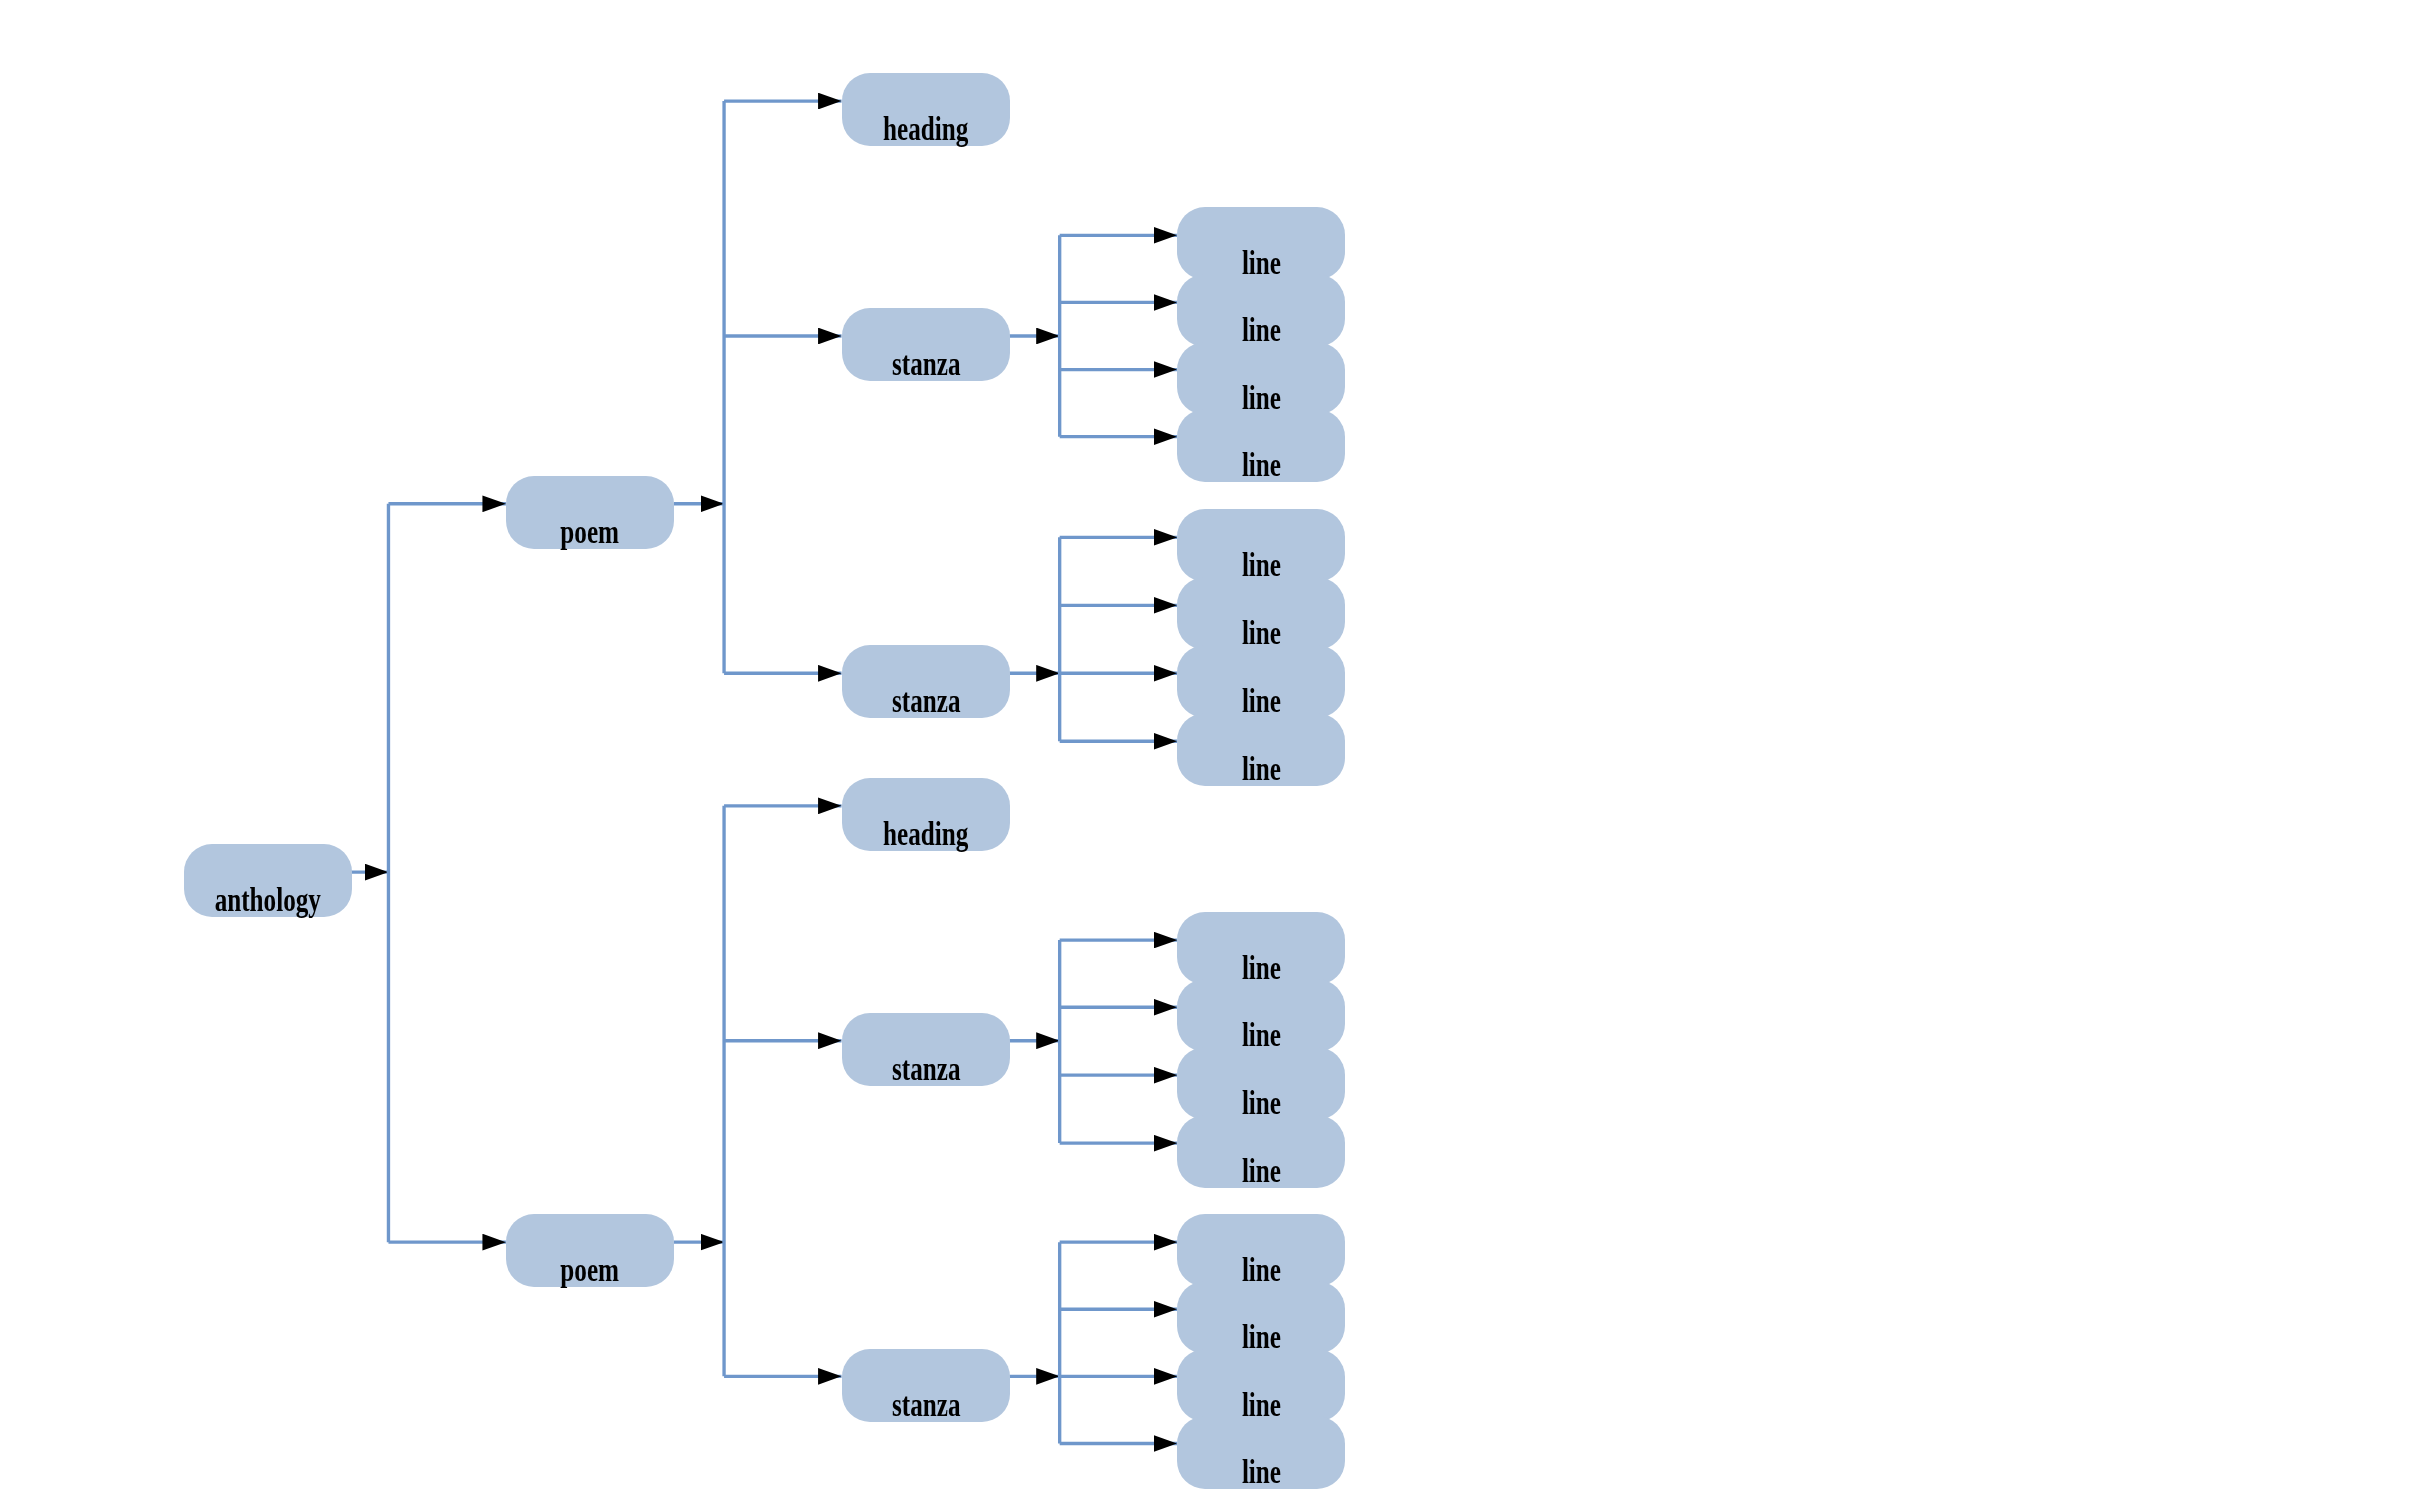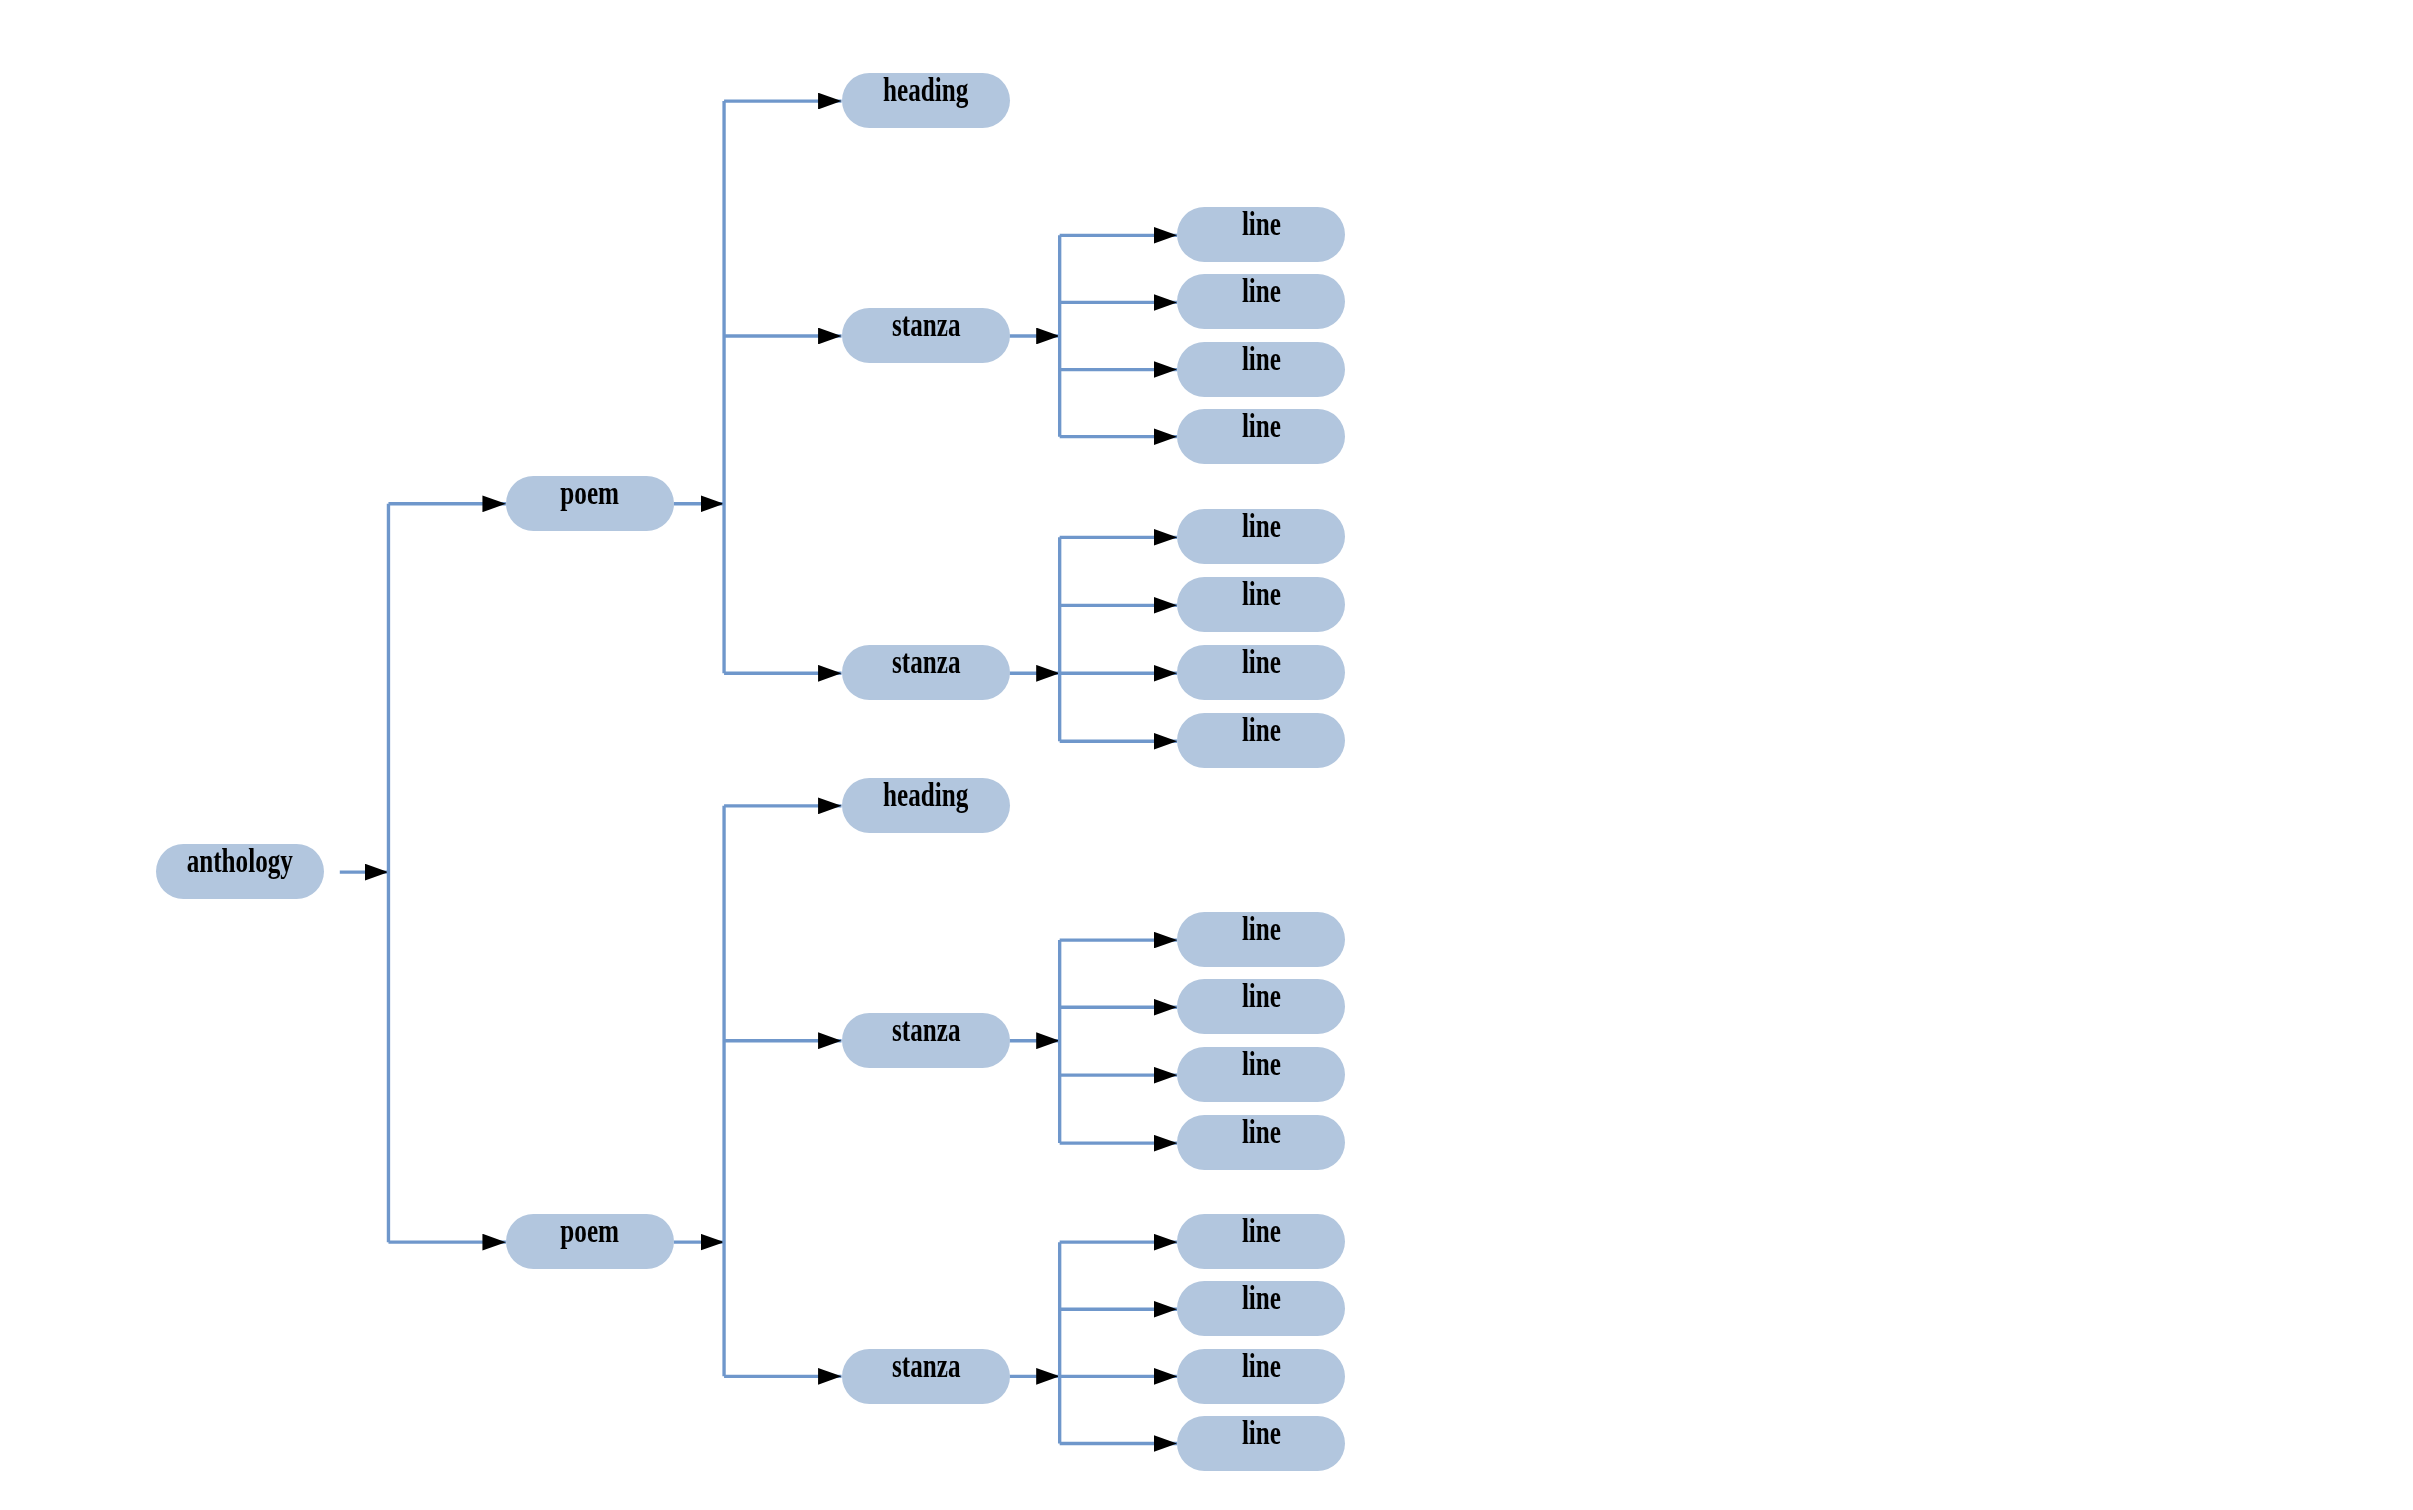--- a/index.html
+++ b/index.html
@@ -16,24 +16,24 @@
     width:2413px;height:1511px;
     background:var(--background);
     overflow:hidden;
   }
   .edges{position:absolute;left:0;top:0;}
   .edge{stroke:var(--edge);stroke-width:4;fill:none;}
   .edge.arrow{marker-end:url(#arw);}
   .arrowhead{fill:var(--arrow);}
   .node{
     position:absolute;
-    width:168px;height:55px;
+    width:168px;height:73px;
     background:var(--node-fill);
     border-radius:28px;
-    display:flex;align-items:flex-start;justify-content:center;
+    display:flex;align-items:flex-end;justify-content:center;
     box-sizing:border-box;
   }
   .node .lbl{
     font-weight:bold;
     font-size:34px;
     color:var(--text);
     transform:scaleX(0.74);
     transform-origin:50% 50%;
     white-space:nowrap;
     line-height:1;
@@ -98,21 +98,21 @@
       <path class="edge arrow" d="M1263 1281 H1403"></path>
       <path class="edge arrow" d="M1263 1362 H1403"></path>
 
       <path class="edge arrow" d="M1263 1480 H1403"></path>
       <path class="edge arrow" d="M1263 1560 H1403"></path>
       <path class="edge arrow" d="M1263 1640 H1403"></path>
       <path class="edge arrow" d="M1263 1720 H1403"></path>
     </g>
   </svg>
 
-  <div class="node" style="left:156px;top:844px">
+  <div class="node" style="left:184px;top:844px">
     <span class="lbl">anthology</span>
   </div>
 
   <div class="node" style="left:506px;top:476px">
     <span class="lbl">poem</span>
   </div>
   <div class="node" style="left:506px;top:1214px">
     <span class="lbl">poem</span>
   </div>
 

